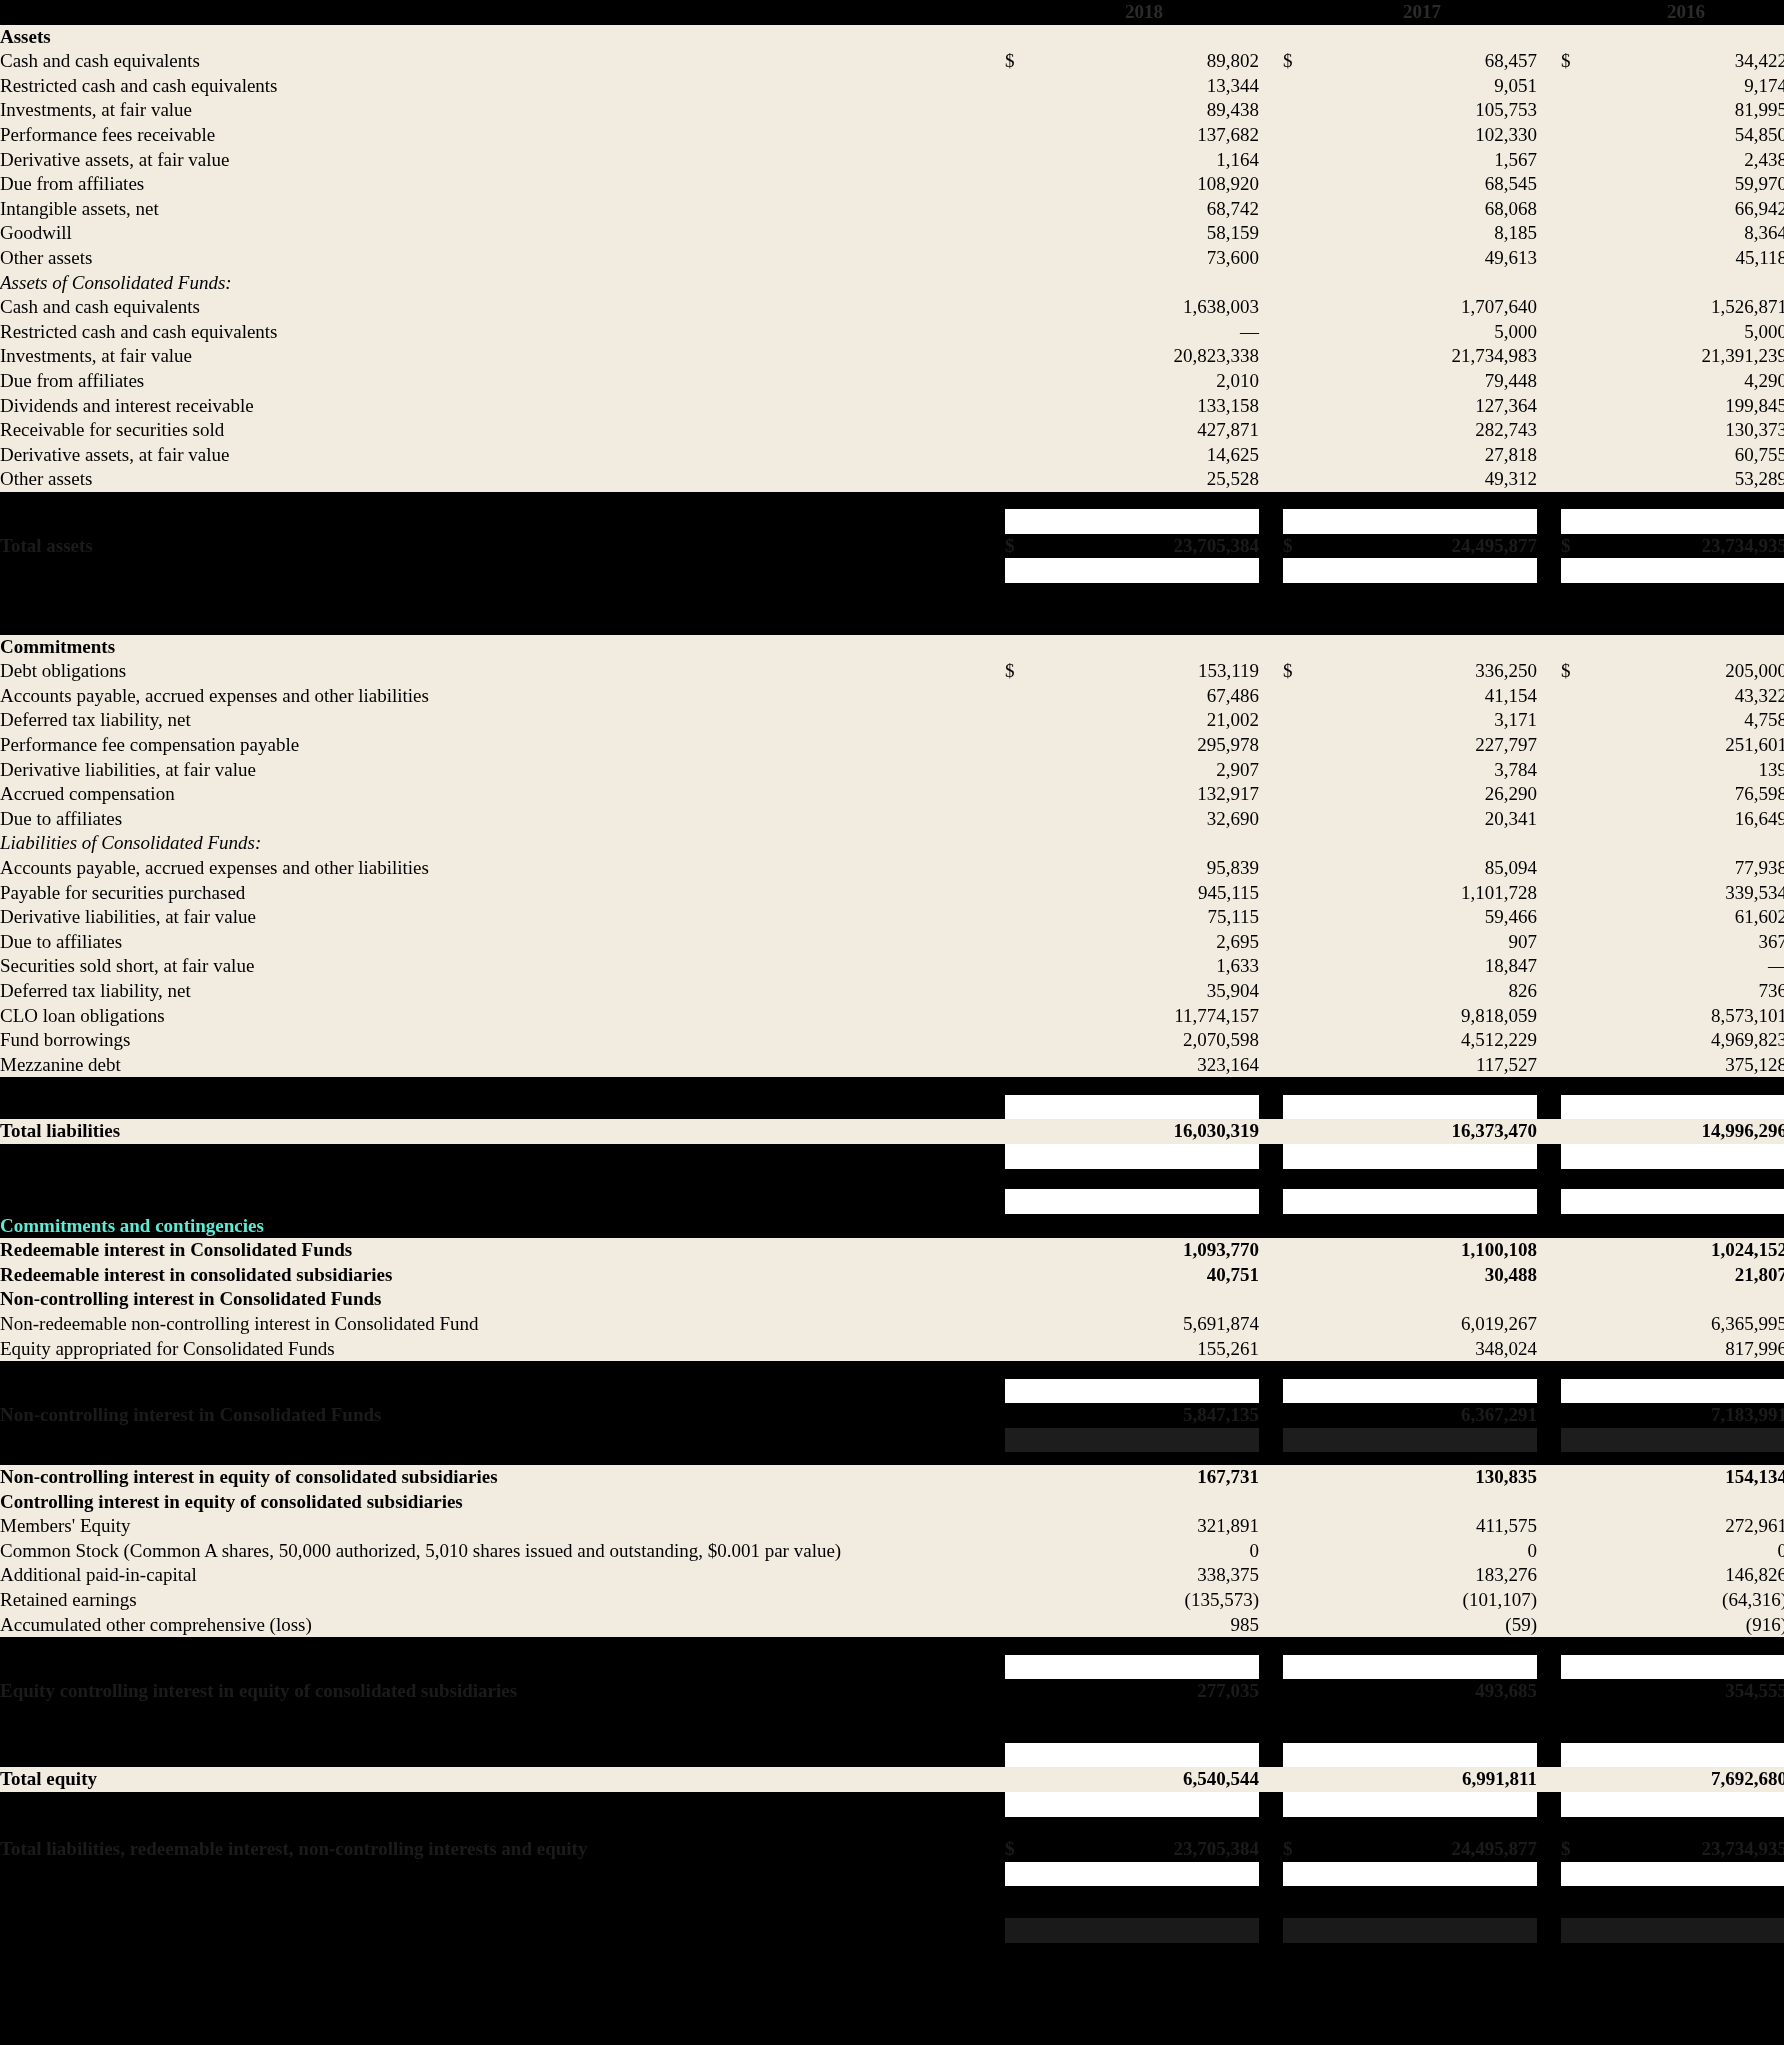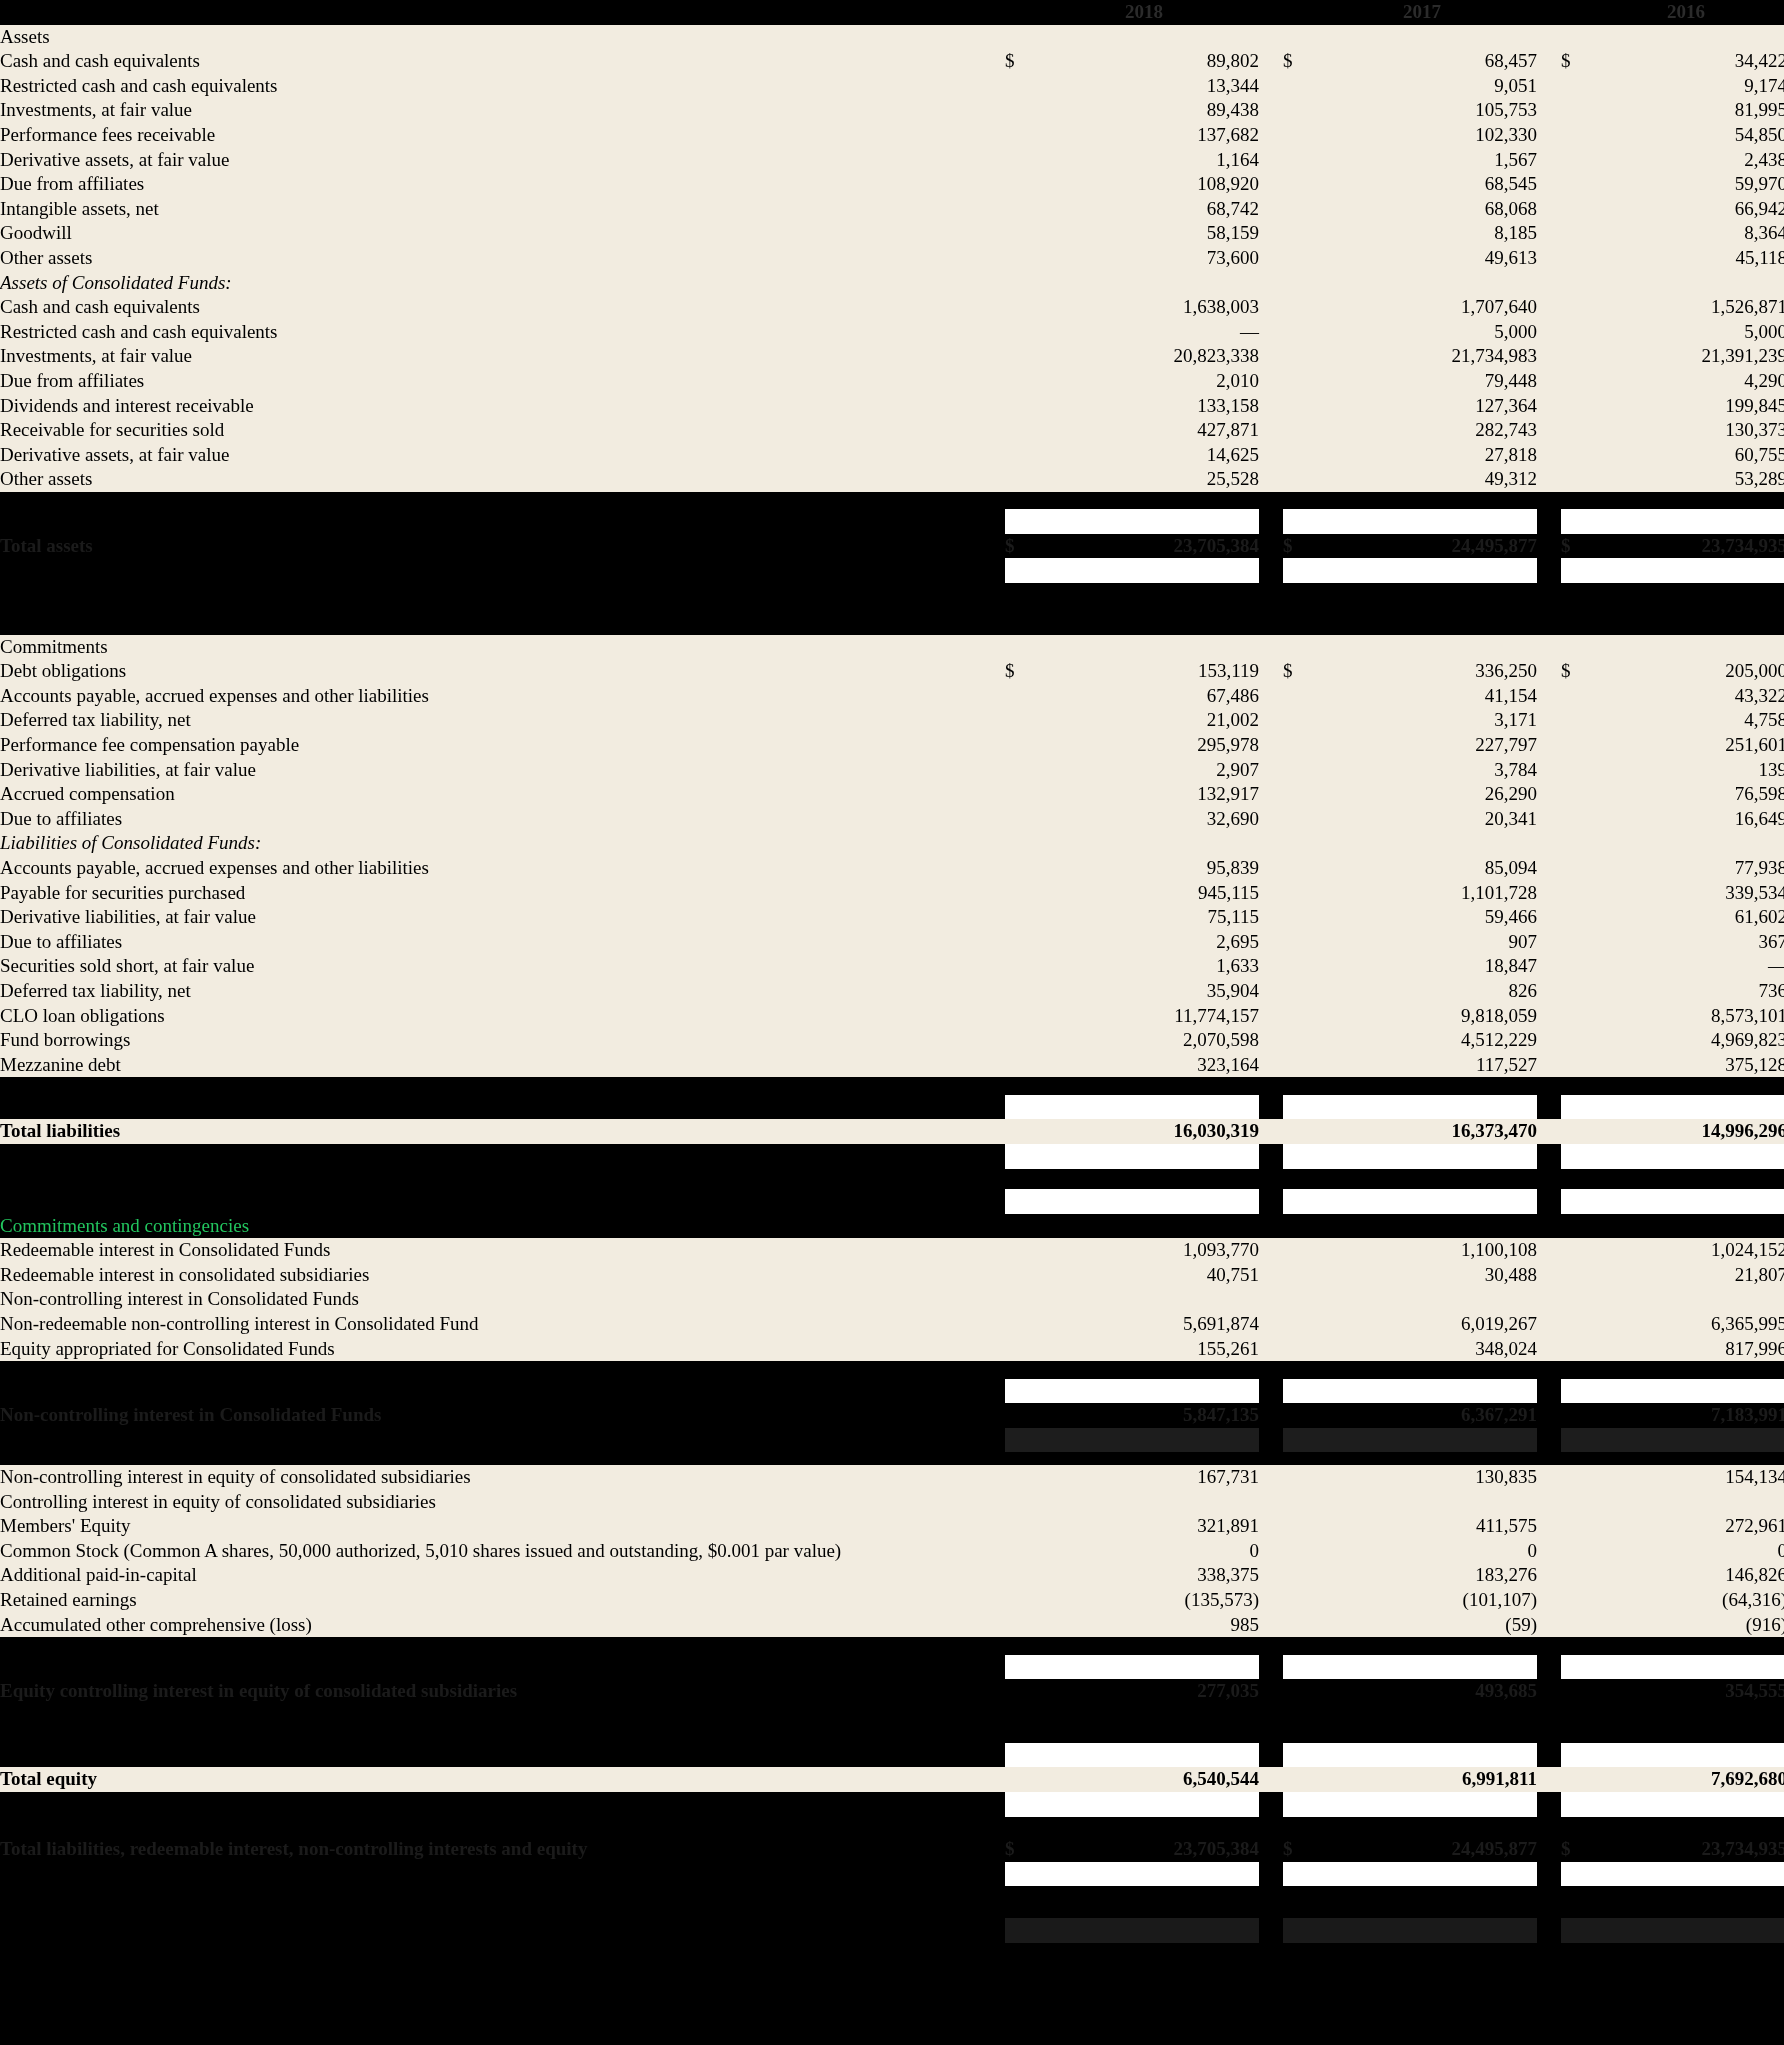--- a/index.html
+++ b/index.html
@@ -36,25 +36,25 @@
   col.c-cur1  { width: 24px; }
   col.c-val1  { width: 230px; }
   col.c-gap2  { width: 24px; }
   col.c-cur2  { width: 24px; }
   col.c-val2  { width: 230px; }
   col.c-gap3  { width: 24px; }
   col.c-cur3  { width: 24px; }
   col.c-val3  { width: 202px; }
 
   .rowband td { background: #f2ece0; }
-  .rowblack td { background: #000000; color: #22c55e; }
+  .rowblack td { background: #000000; color: #5eead4; }
 
   .label { padding-left: 3.2px; }
   .indent1 { padding-left: 24px; }
-  .bold { font-weight: normal; }
+  .bold { font-weight: bold; }
   .ital { font-style: italic; }
   .num { text-align: right; padding-right: 4.8px; }
   .cur { text-align: left; padding-left: 1.6px; }
 
   
   .yearrow td { background: #000000; color: #2b2b2b; font-weight: bold; text-align: center; height: 27px; line-height: 27px;}
   .yearrow td.lbl { background: #000000; }
 
   .totalrow td { background: #f2ece0; font-weight: bold; }
   .totalrow-dark td { background: #000000; color: #1b1b1b; font-weight: bold; }

